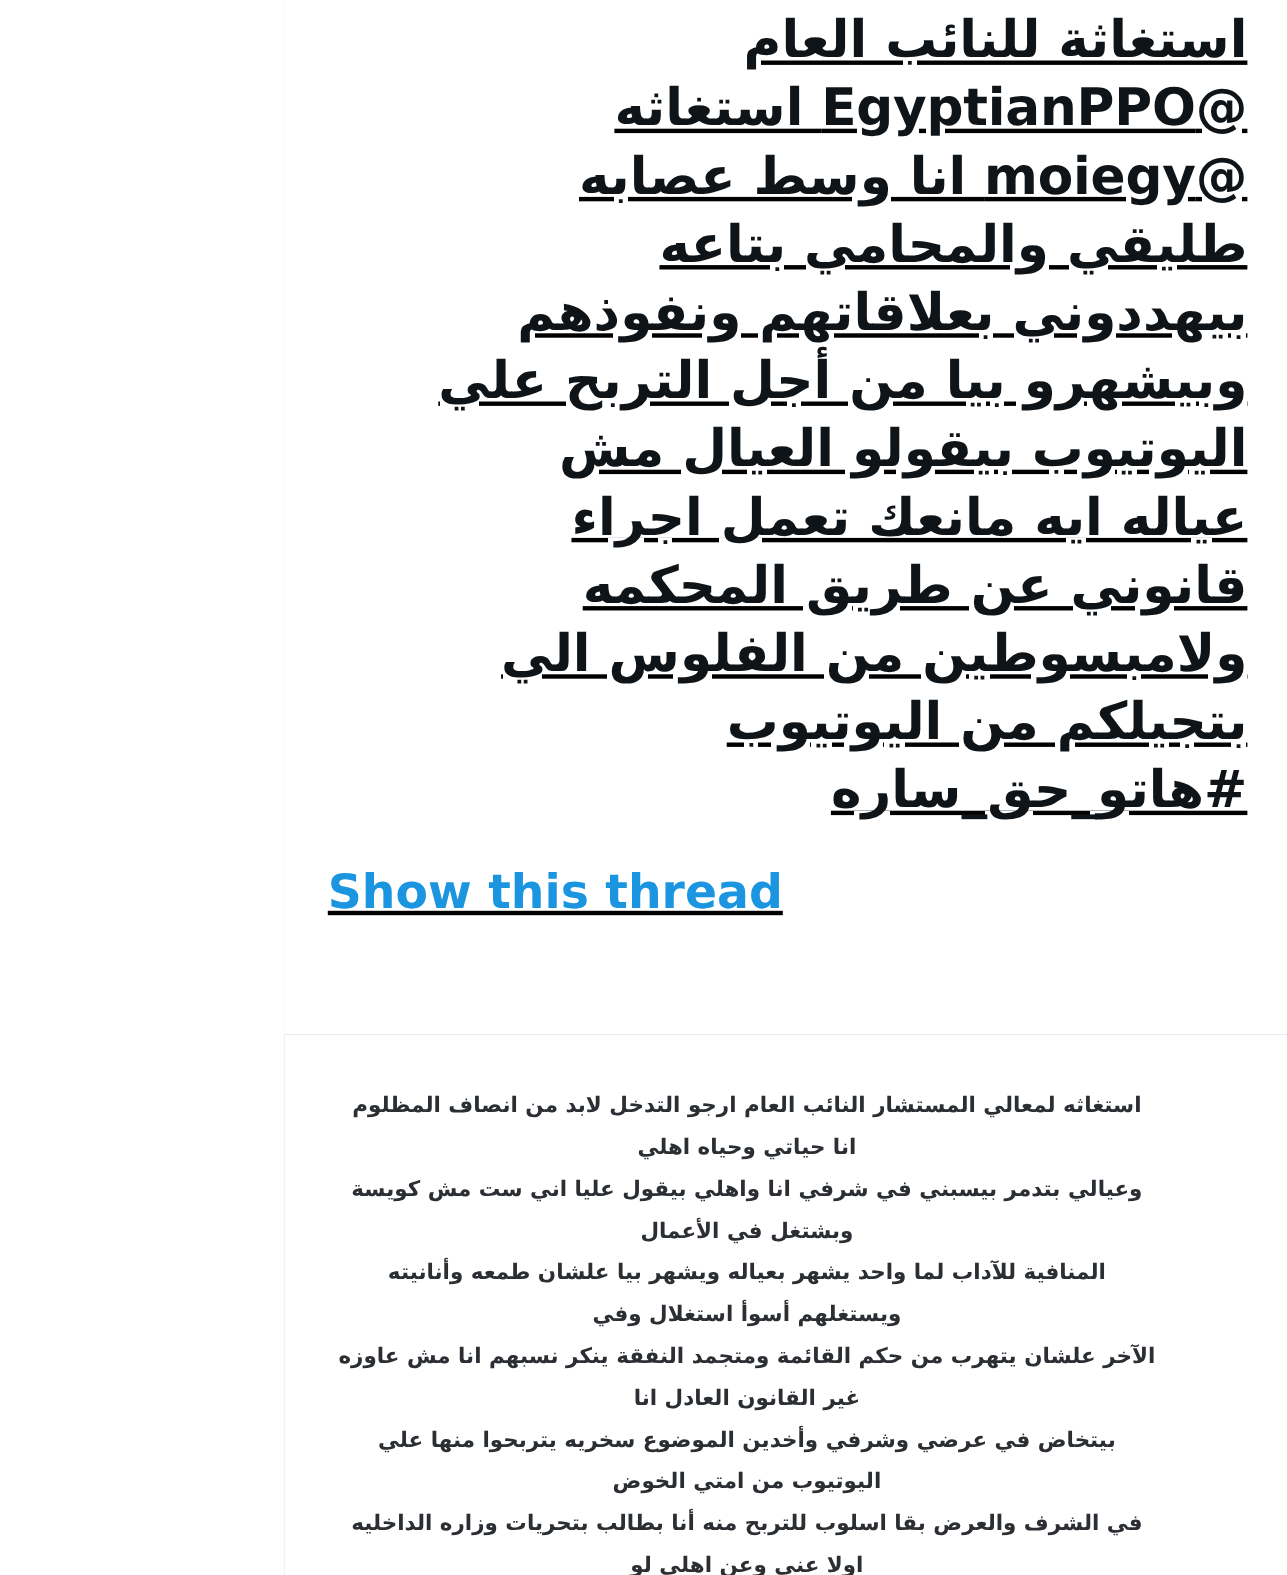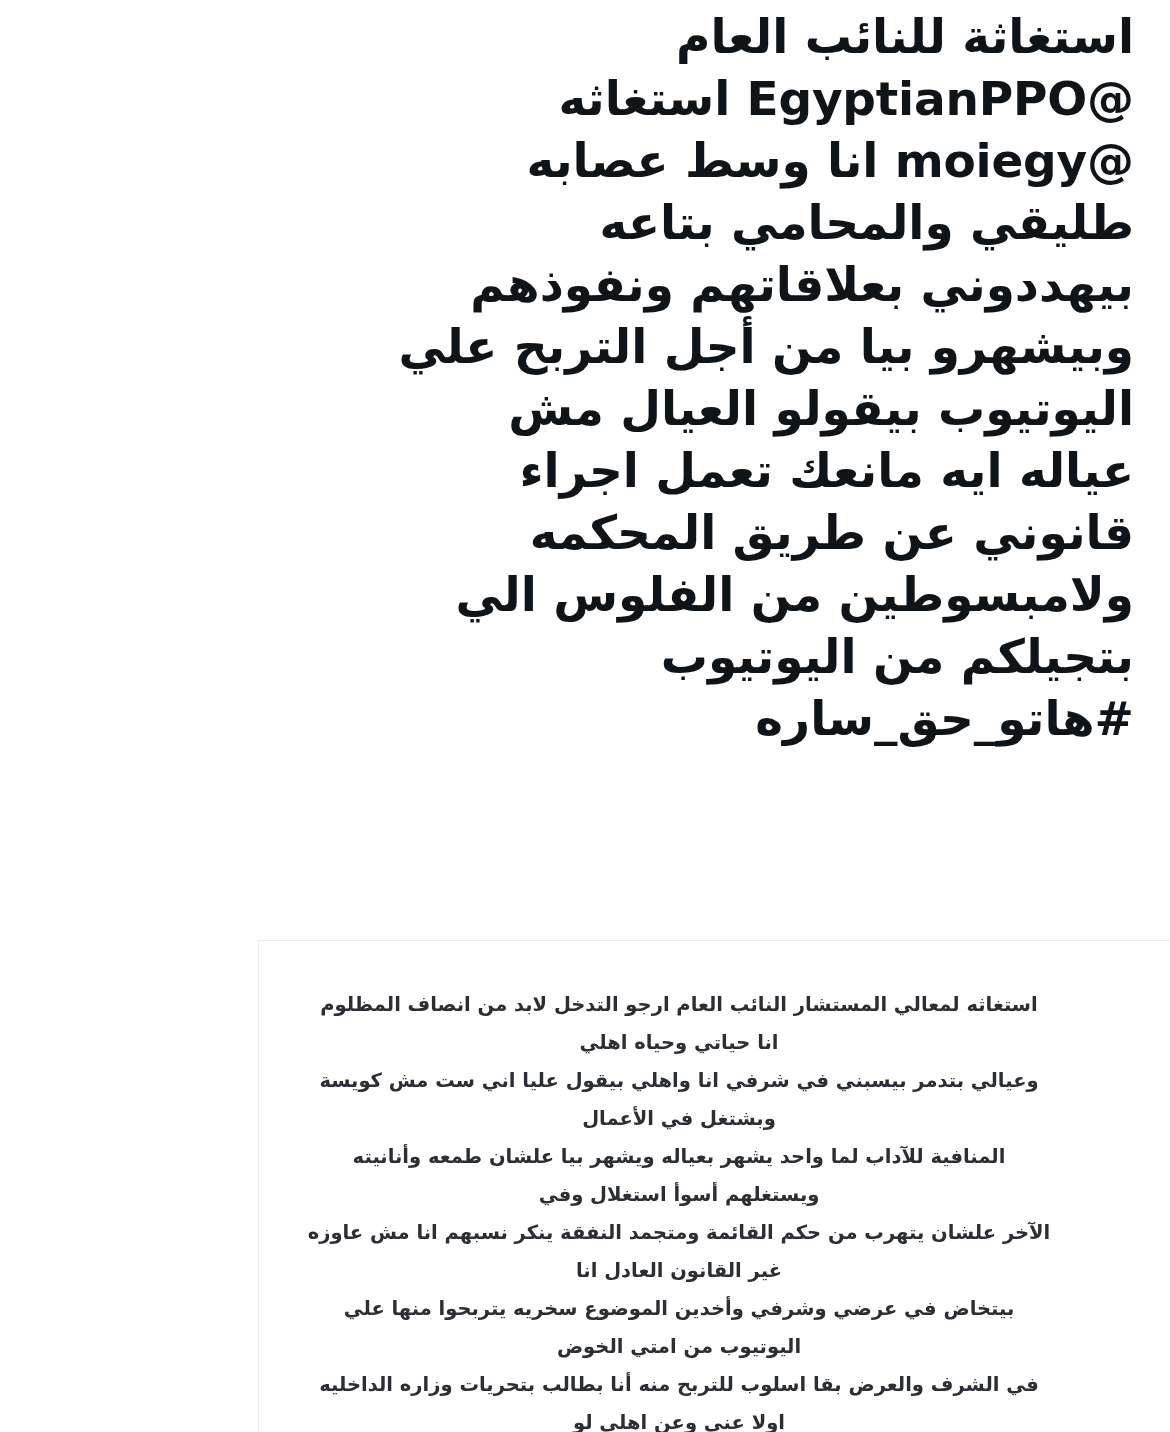--- a/index.html
+++ b/index.html
@@ -39,20 +39,21 @@
   }
   .tweet-area {
     position: absolute;
     left: 258px;
     top: 0;
     width: 912px;
     min-height: 940px;
     box-sizing: border-box;
     padding: 0 36px 0 40px;
     background: #ffffff;
+    text-decoration: underline;
   }
   .tweet-text {
     direction: rtl;
     text-align: right;
     font-family: "DejaVu Sans", "Liberation Sans", sans-serif;
     font-weight: bold;
     font-size: 47px;
     line-height: 1.32;
     color: #0f1419;
     letter-spacing: -0.2px;
@@ -120,20 +121,21 @@
 @moiegy  انا وسط عصابه
 طليقي والمحامي بتاعه
 بيهددوني بعلاقاتهم ونفوذهم
 وبيشهرو بيا من أجل التربح علي
 اليوتيوب بيقولو العيال مش
 عياله ايه مانعك تعمل اجراء
 قانوني عن طريق المحكمه
 ولامبسوطين من الفلوس الي
 بتجيلكم من اليوتيوب
 #هاتو_حق_ساره</div>
+    <a class="show-thread" href="#">Show this thread</a>
   </div>
 
   <div class="divider"></div>
 
   <div class="attachment">
     <div class="attachment-body">استغاثه لمعالي المستشار  النائب العام ارجو التدخل لابد من انصاف المظلوم انا حياتي وحياه اهلي
 وعيالي بتدمر بيسبني في شرفي انا واهلي بيقول عليا اني ست مش كويسة وبشتغل في الأعمال
 المنافية للآداب لما واحد يشهر بعياله ويشهر بيا علشان طمعه وأنانيته ويستغلهم أسوأ استغلال وفي
 الآخر علشان يتهرب من حكم القائمة ومتجمد النفقة ينكر نسبهم انا مش عاوزه غير القانون العادل انا
 بيتخاض في عرضي وشرفي وأخدين الموضوع سخريه يتربحوا منها علي اليوتيوب من امتي الخوض

